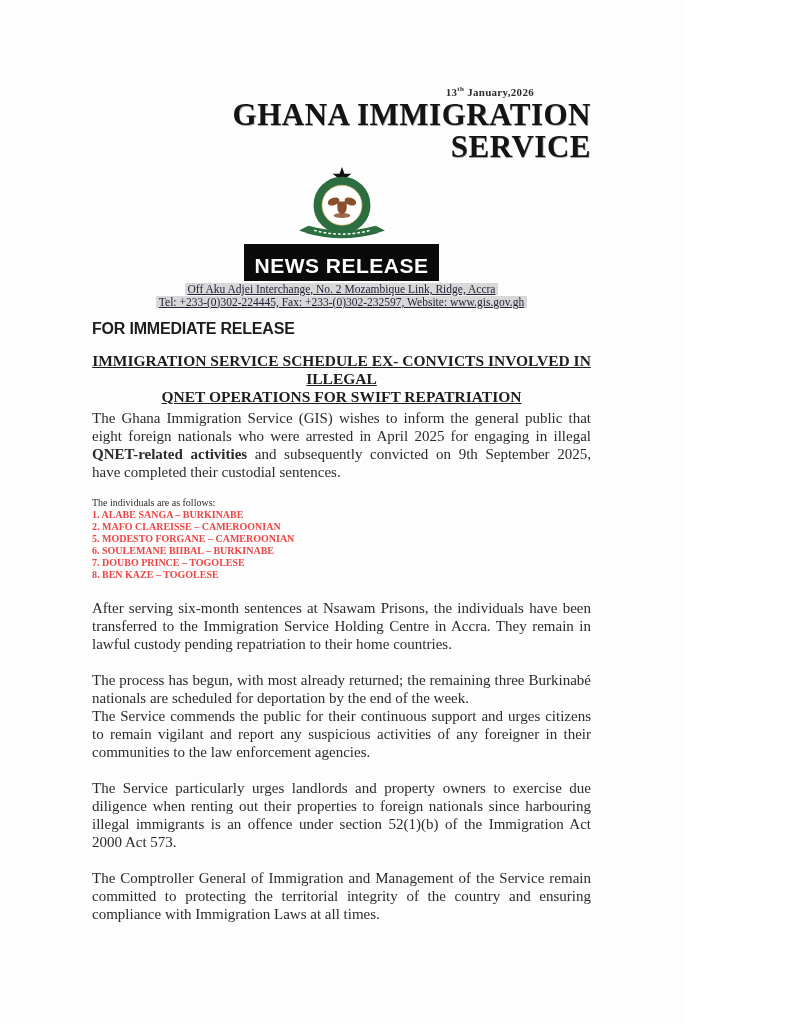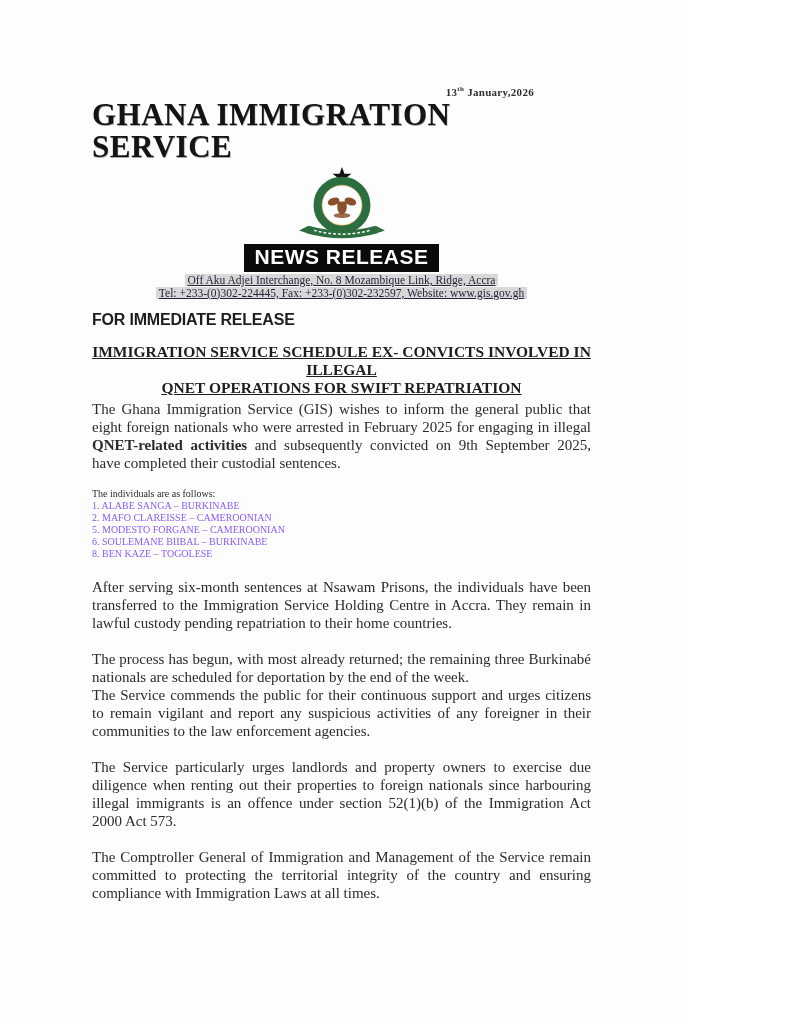--- a/index.html
+++ b/index.html
@@ -21,21 +21,21 @@
   .date-line {
     text-align: right;
     padding-right: 57px;
     font-size: 11px;
     font-weight: bold;
     color: #2e2e2e;
     letter-spacing: 0.3px;
   }
   .date-line sup { font-size: 7px; }
   .org-name {
-    text-align: left;
+    text-align: right;
     font-family: "Liberation Serif", serif;
     font-weight: bold;
     font-size: 31px;
     letter-spacing: 0.5px;
     color: #141414;
     line-height: 1.05;
     margin-top: 1px;
     text-shadow: 0.6px 0.6px 0 rgba(0,0,0,0.35);
   }
   .crest-wrap {
@@ -45,21 +45,21 @@
   }
   .banner-wrap { text-align: center; margin-top: -6px; }
   .news-banner {
     display: inline-block;
     background: #0a0a0a;
     color: #ffffff;
     font-family: "Liberation Sans", sans-serif;
     font-weight: bold;
     font-size: 21px;
     letter-spacing: 0.5px;
-    padding: 1px 10px 3px 10px;
+    padding: 10px 10px 3px 10px;
   }
   .address-block {
     text-align: center;
     margin-top: 2px;
     font-size: 11.5px;
     line-height: 1.12;
     color: #23233a;
   }
   .address-block .hl {
     background: #d8d8d8;
@@ -89,21 +89,21 @@
   .release-title span { text-decoration: underline; }
   .para {
     font-size: 15px;
     line-height: 1.2;
     text-align: justify;
     color: #2b2b2b;
   }
   .para.gap { margin-top: 18px; }
   .para .bold { font-weight: bold; }
   .list-block { margin-top: 16px; font-size: 10px; line-height: 1.2; }
-  .list-item { font-weight: normal; color: #8b5cf6; }
+  .list-item { font-weight: bold; color: #ef4444; }
 </style>
 </head>
 <body>
 
 <div class="page">
 
   <div class="date-line"><span>13</span><sup>th</sup><span> January,2026</span></div>
 
   <div class="org-name">GHANA IMMIGRATION SERVICE</div>
 
@@ -125,41 +125,42 @@
       <path d="M96,64 L106,69 L97,72 Z" fill="#2c6e3f"></path>
       <path d="M30,69 Q60,77 90,69" fill="none" stroke="#ffffff" stroke-width="1.6" stroke-dasharray="3,2.2"></path>
     </svg>
   </div>
 
   <div class="banner-wrap">
     <span class="news-banner">NEWS RELEASE</span>
   </div>
 
   <div class="address-block">
-    <div><span class="hl underlined">Off Aku Adjei Interchange, No. 8 Mozambique Link, Ridge, Accra</span></div>
+    <div><span class="hl underlined">Off Aku Adjei Interchange, No. 2 Mozambique Link, Ridge, Accra</span></div>
     <div><span class="hl underlined">Tel: +233-(0)302-224445, Fax: +233-(0)302-232597, Website: www.gis.gov.gh</span></div>
   </div>
 
   <div class="distribution">
     <span>FOR IMMEDIATE RELEASE</span>
   </div>
 
   <div class="release-title">
     <span>IMMIGRATION SERVICE SCHEDULE EX- CONVICTS INVOLVED IN ILLEGAL</span><br>
     <span>QNET OPERATIONS FOR SWIFT REPATRIATION</span>
   </div>
 
-  <p class="para" style="margin-top:3px;"><span>The Ghana Immigration Service (GIS) wishes to inform the general public that eight foreign nationals who were arrested in February 2025 for engaging in illegal </span><span class="bold">QNET-related activities</span><span> and subsequently convicted on 9th September 2025, have completed their custodial sentences.</span></p>
+  <p class="para" style="margin-top:3px;"><span>The Ghana Immigration Service (GIS) wishes to inform the general public that eight foreign nationals who were arrested in April 2025 for engaging in illegal </span><span class="bold">QNET-related activities</span><span> and subsequently convicted on 9th September 2025, have completed their custodial sentences.</span></p>
 
   <div class="list-block">
     <div>The individuals are as follows:</div>
     <div class="list-item">1. ALABE SANGA – BURKINABE</div>
     <div class="list-item">2. MAFO CLAREISSE – CAMEROONIAN</div>
     <div class="list-item">5. MODESTO FORGANE – CAMEROONIAN</div>
     <div class="list-item">6. SOULEMANE BIIBAL – BURKINABE</div>
+    <div class="list-item">7. DOUBO PRINCE – TOGOLESE</div>
     <div class="list-item">8. BEN KAZE – TOGOLESE</div>
   </div>
 
   <p class="para gap">After serving six-month sentences at Nsawam Prisons, the individuals have been transferred to the Immigration Service Holding Centre in Accra. They remain in lawful custody pending repatriation to their home countries.</p>
 
   <p class="para gap">The process has begun, with most already returned; the remaining three Burkinabé nationals are scheduled for deportation by the end of the week.</p>
   <p class="para">The Service commends the public for their continuous support and urges citizens to remain vigilant and report any suspicious activities of any foreigner in their communities to the law enforcement agencies.</p>
 
   <p class="para gap">The Service particularly urges landlords and property owners to exercise due diligence when renting out their properties to foreign nationals since harbouring illegal immigrants is an offence under section 52(1)(b) of the Immigration Act 2000 Act 573.</p>
 

